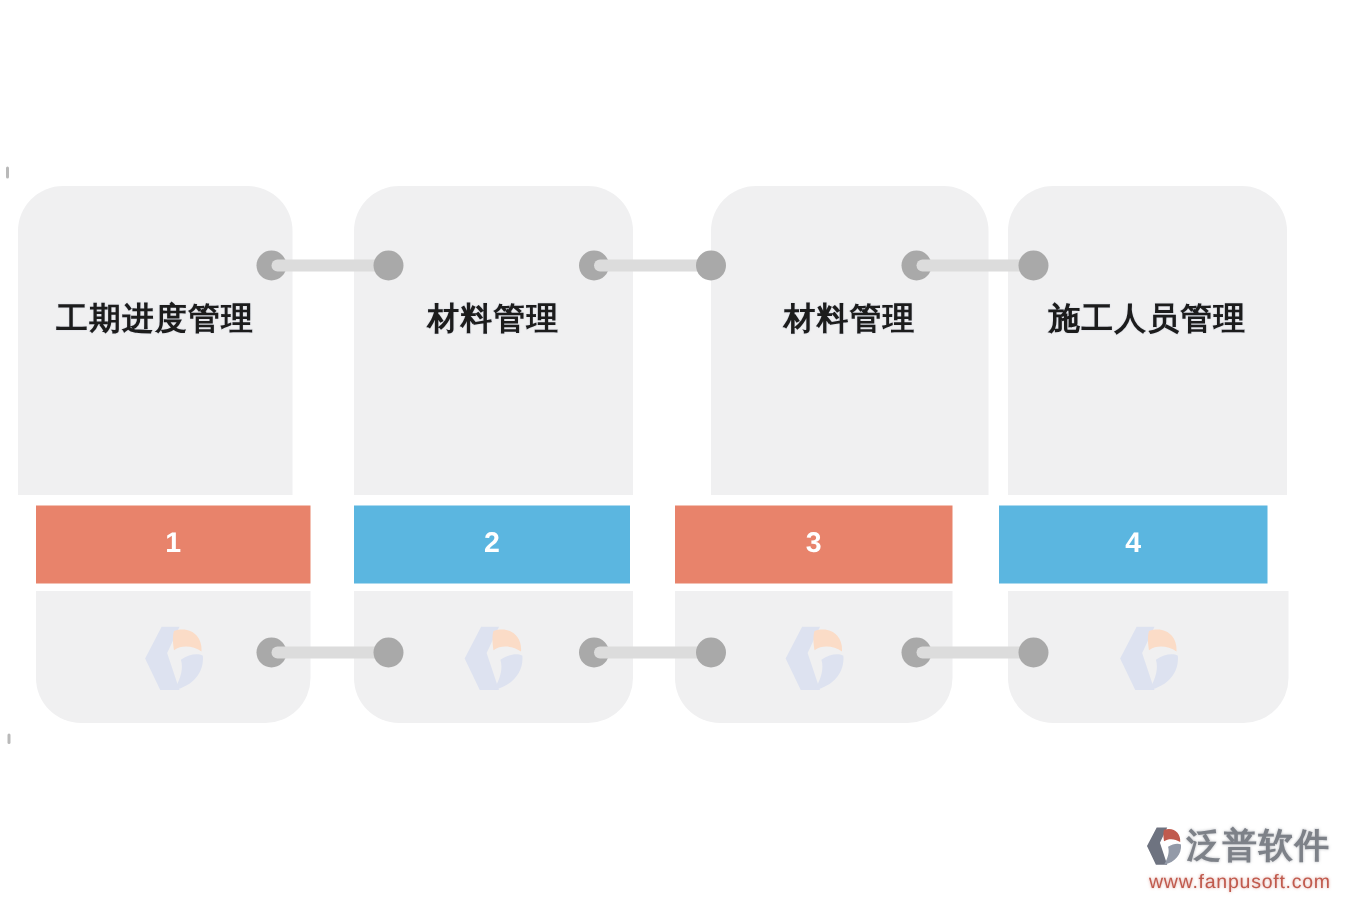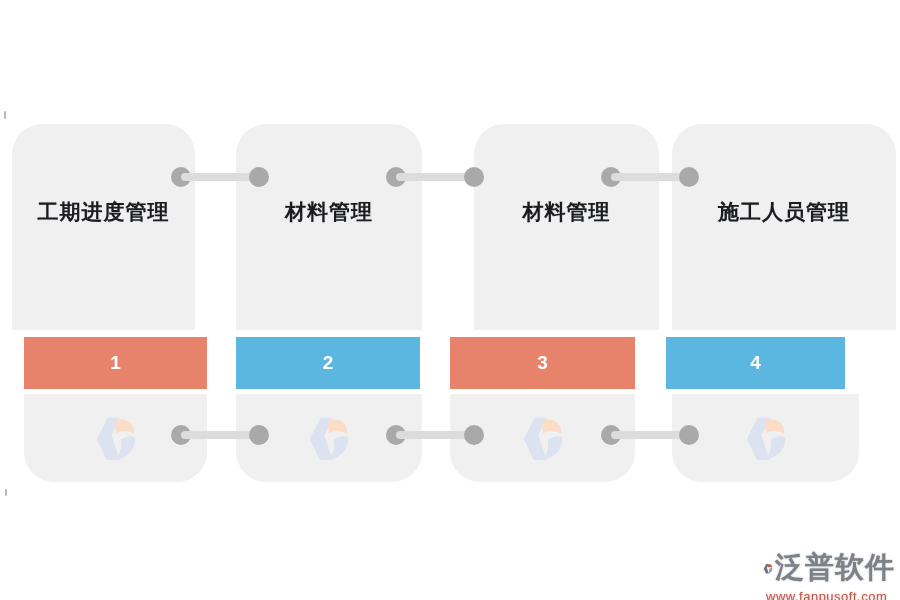--- a/index.html
+++ b/index.html
@@ -91,21 +91,21 @@
     position: absolute;
     left: 763px;
     top: 548px;
     width: 132px;
   }
   .brand-row {
     display: flex;
     align-items: center;
   }
   .brand-name {
-    font-size: 29px;
+    font-size: 23px;
     font-weight: bold;
     letter-spacing: 1px;
     color: var(--brand-name-color);
     text-shadow: 0 0 2px rgba(125,129,136,0.6);
     white-space: nowrap;
     margin-left: 2px;
   }
   .brand-url {
     margin-top: 1px;
     margin-left: 3px;
@@ -168,21 +168,21 @@
     <span>3</span>
   </div>
   <div class="card-bottom" style="left:450px; width:185px;">
     <svg width="44" height="46" viewBox="0 0 48 50">
       <path class="wm-a" d="M15 3 L28 3 L19 22 L28 49 L14 49 L3 26 Z"></path>
       <path class="wm-b" d="M24 6 C36 2 45 10 44 21 C38 17 30 16 24 20 C23 14 23 9 24 6 Z"></path>
       <path class="wm-a" d="M45 24 C46 36 38 46 24 49 C29 41 31 33 29 27 C35 23 41 22 45 24 Z"></path>
     </svg>
   </div>
 
-  <div class="card-top" style="left:672px; width:224px;">
+  <div class="card-top" style="left:672px; width:186px;">
     <div class="card-title">施工人员管理</div>
   </div>
   <div class="step-bar" style="left: 666px; width: 179px; background: rgb(91, 182, 224);">
     <span>4</span>
   </div>
   <div class="card-bottom" style="left:672px; width:187px;">
     <svg width="44" height="46" viewBox="0 0 48 50">
       <path class="wm-a" d="M15 3 L28 3 L19 22 L28 49 L14 49 L3 26 Z"></path>
       <path class="wm-b" d="M24 6 C36 2 45 10 44 21 C38 17 30 16 24 20 C23 14 23 9 24 6 Z"></path>
       <path class="wm-a" d="M45 24 C46 36 38 46 24 49 C29 41 31 33 29 27 C35 23 41 22 45 24 Z"></path>

